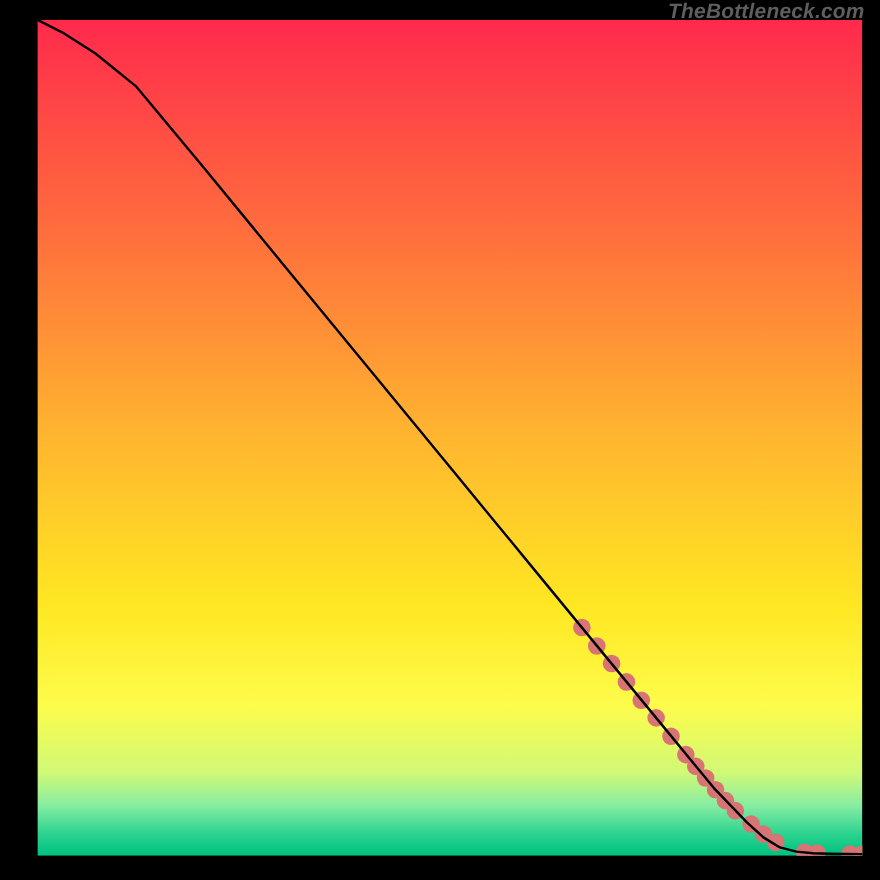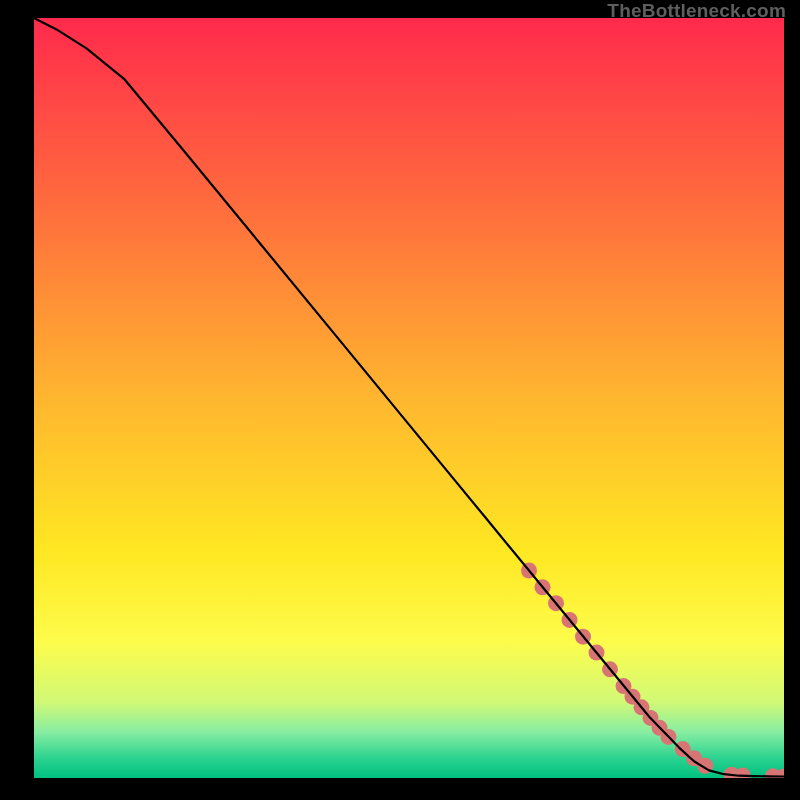--- a/index.html
+++ b/index.html
@@ -26,20 +26,21 @@
   }
   .watermark {
     position: absolute;
     top: 0px;
     right: 14px;
     font-size: 19px;
     font-weight: 600;
     color: #5e5e5e;
     letter-spacing: 0.2px;
     z-index: 10;
+    font-style: italic;
   }
   svg { display: block; }
 </style>
 </head>
 <body>
 
 <div class="chart-container">
 
   <div class="plot-area">
     <svg width="750" height="760" viewBox="0 0 750 760" preserveAspectRatio="none">

